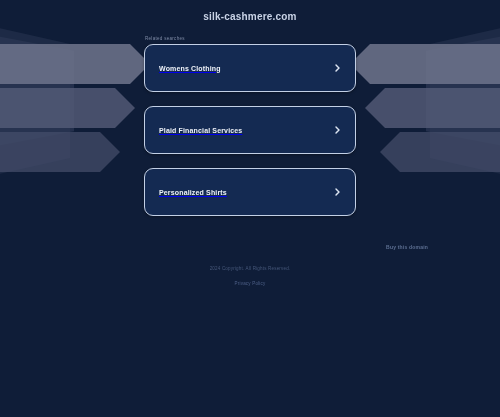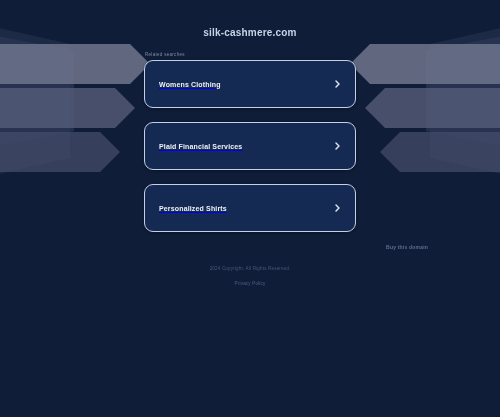--- a/index.html
+++ b/index.html
@@ -78,21 +78,21 @@
     position:relative;
     z-index:2;
     width:500px;
     height:417px;
     display:flex;
     flex-direction:column;
     align-items:center;
   }
 
   .site-title {
-    margin-top:27px;
+    margin-top:11px;
     font-size:10px;
     font-weight:700;
     color:#c9d3e6;
     letter-spacing:.2px;
   }
 
   .links-wrap {
     width:212px;
     margin-top:14px;
   }

